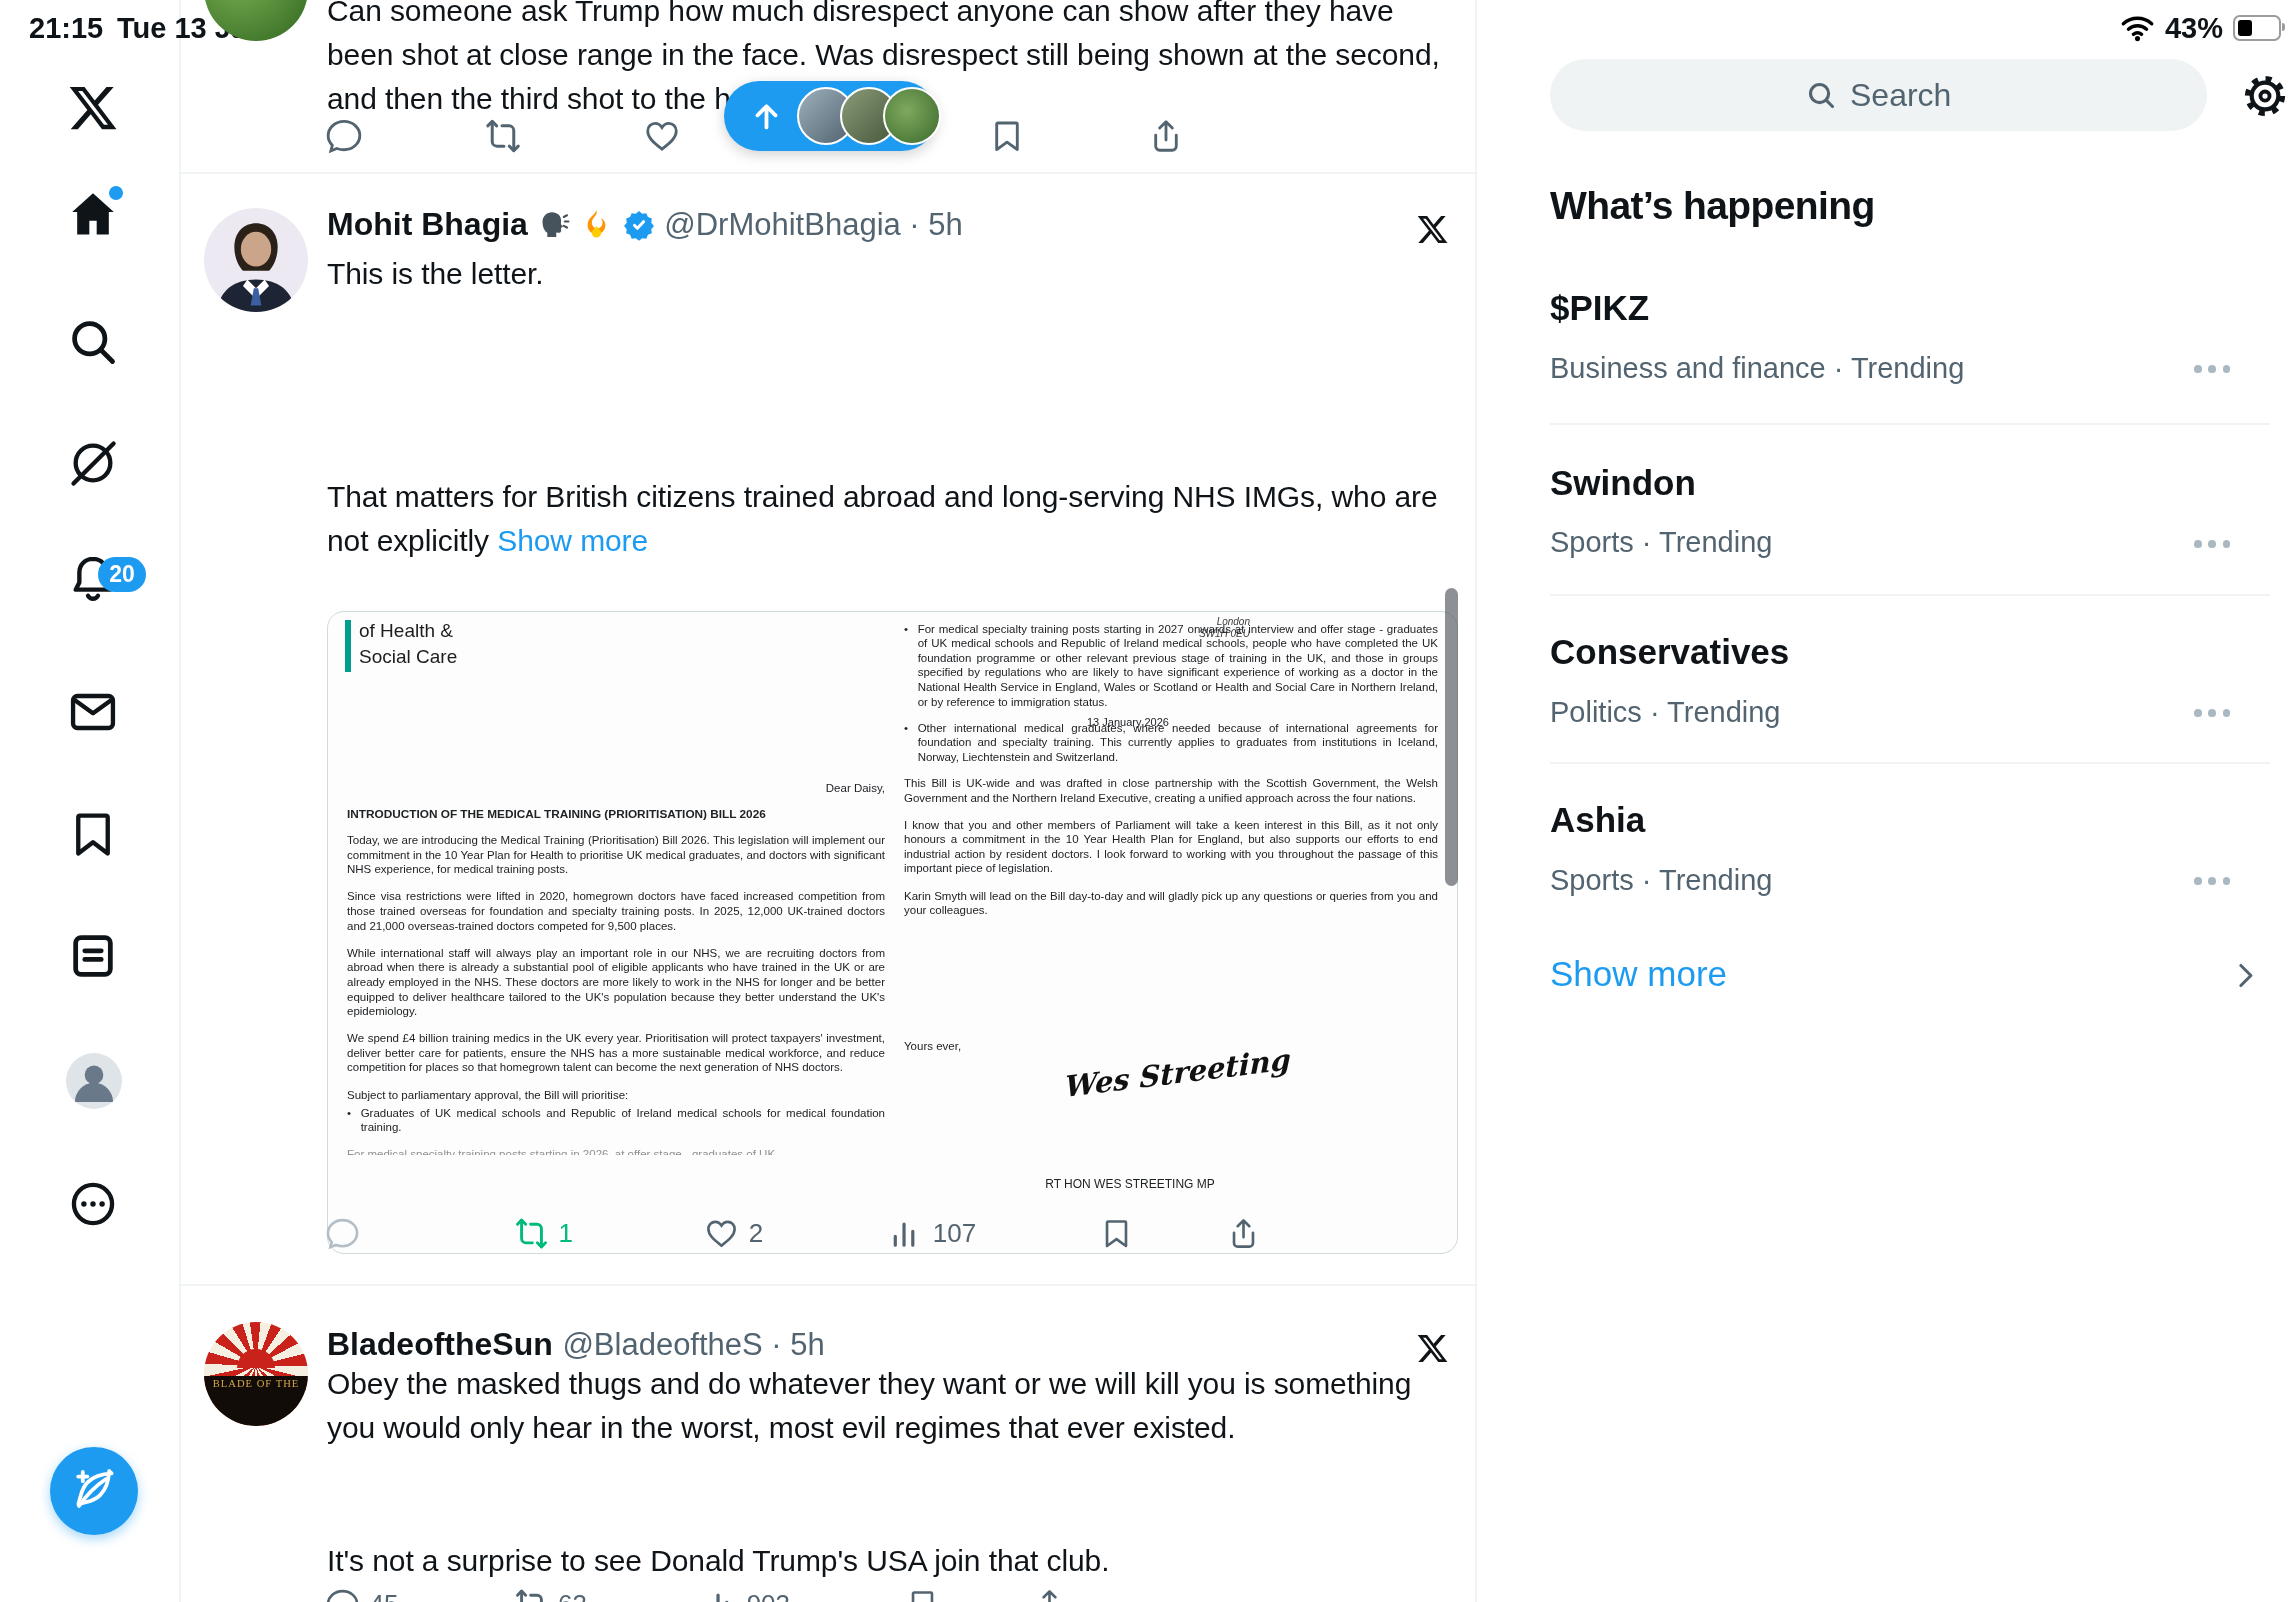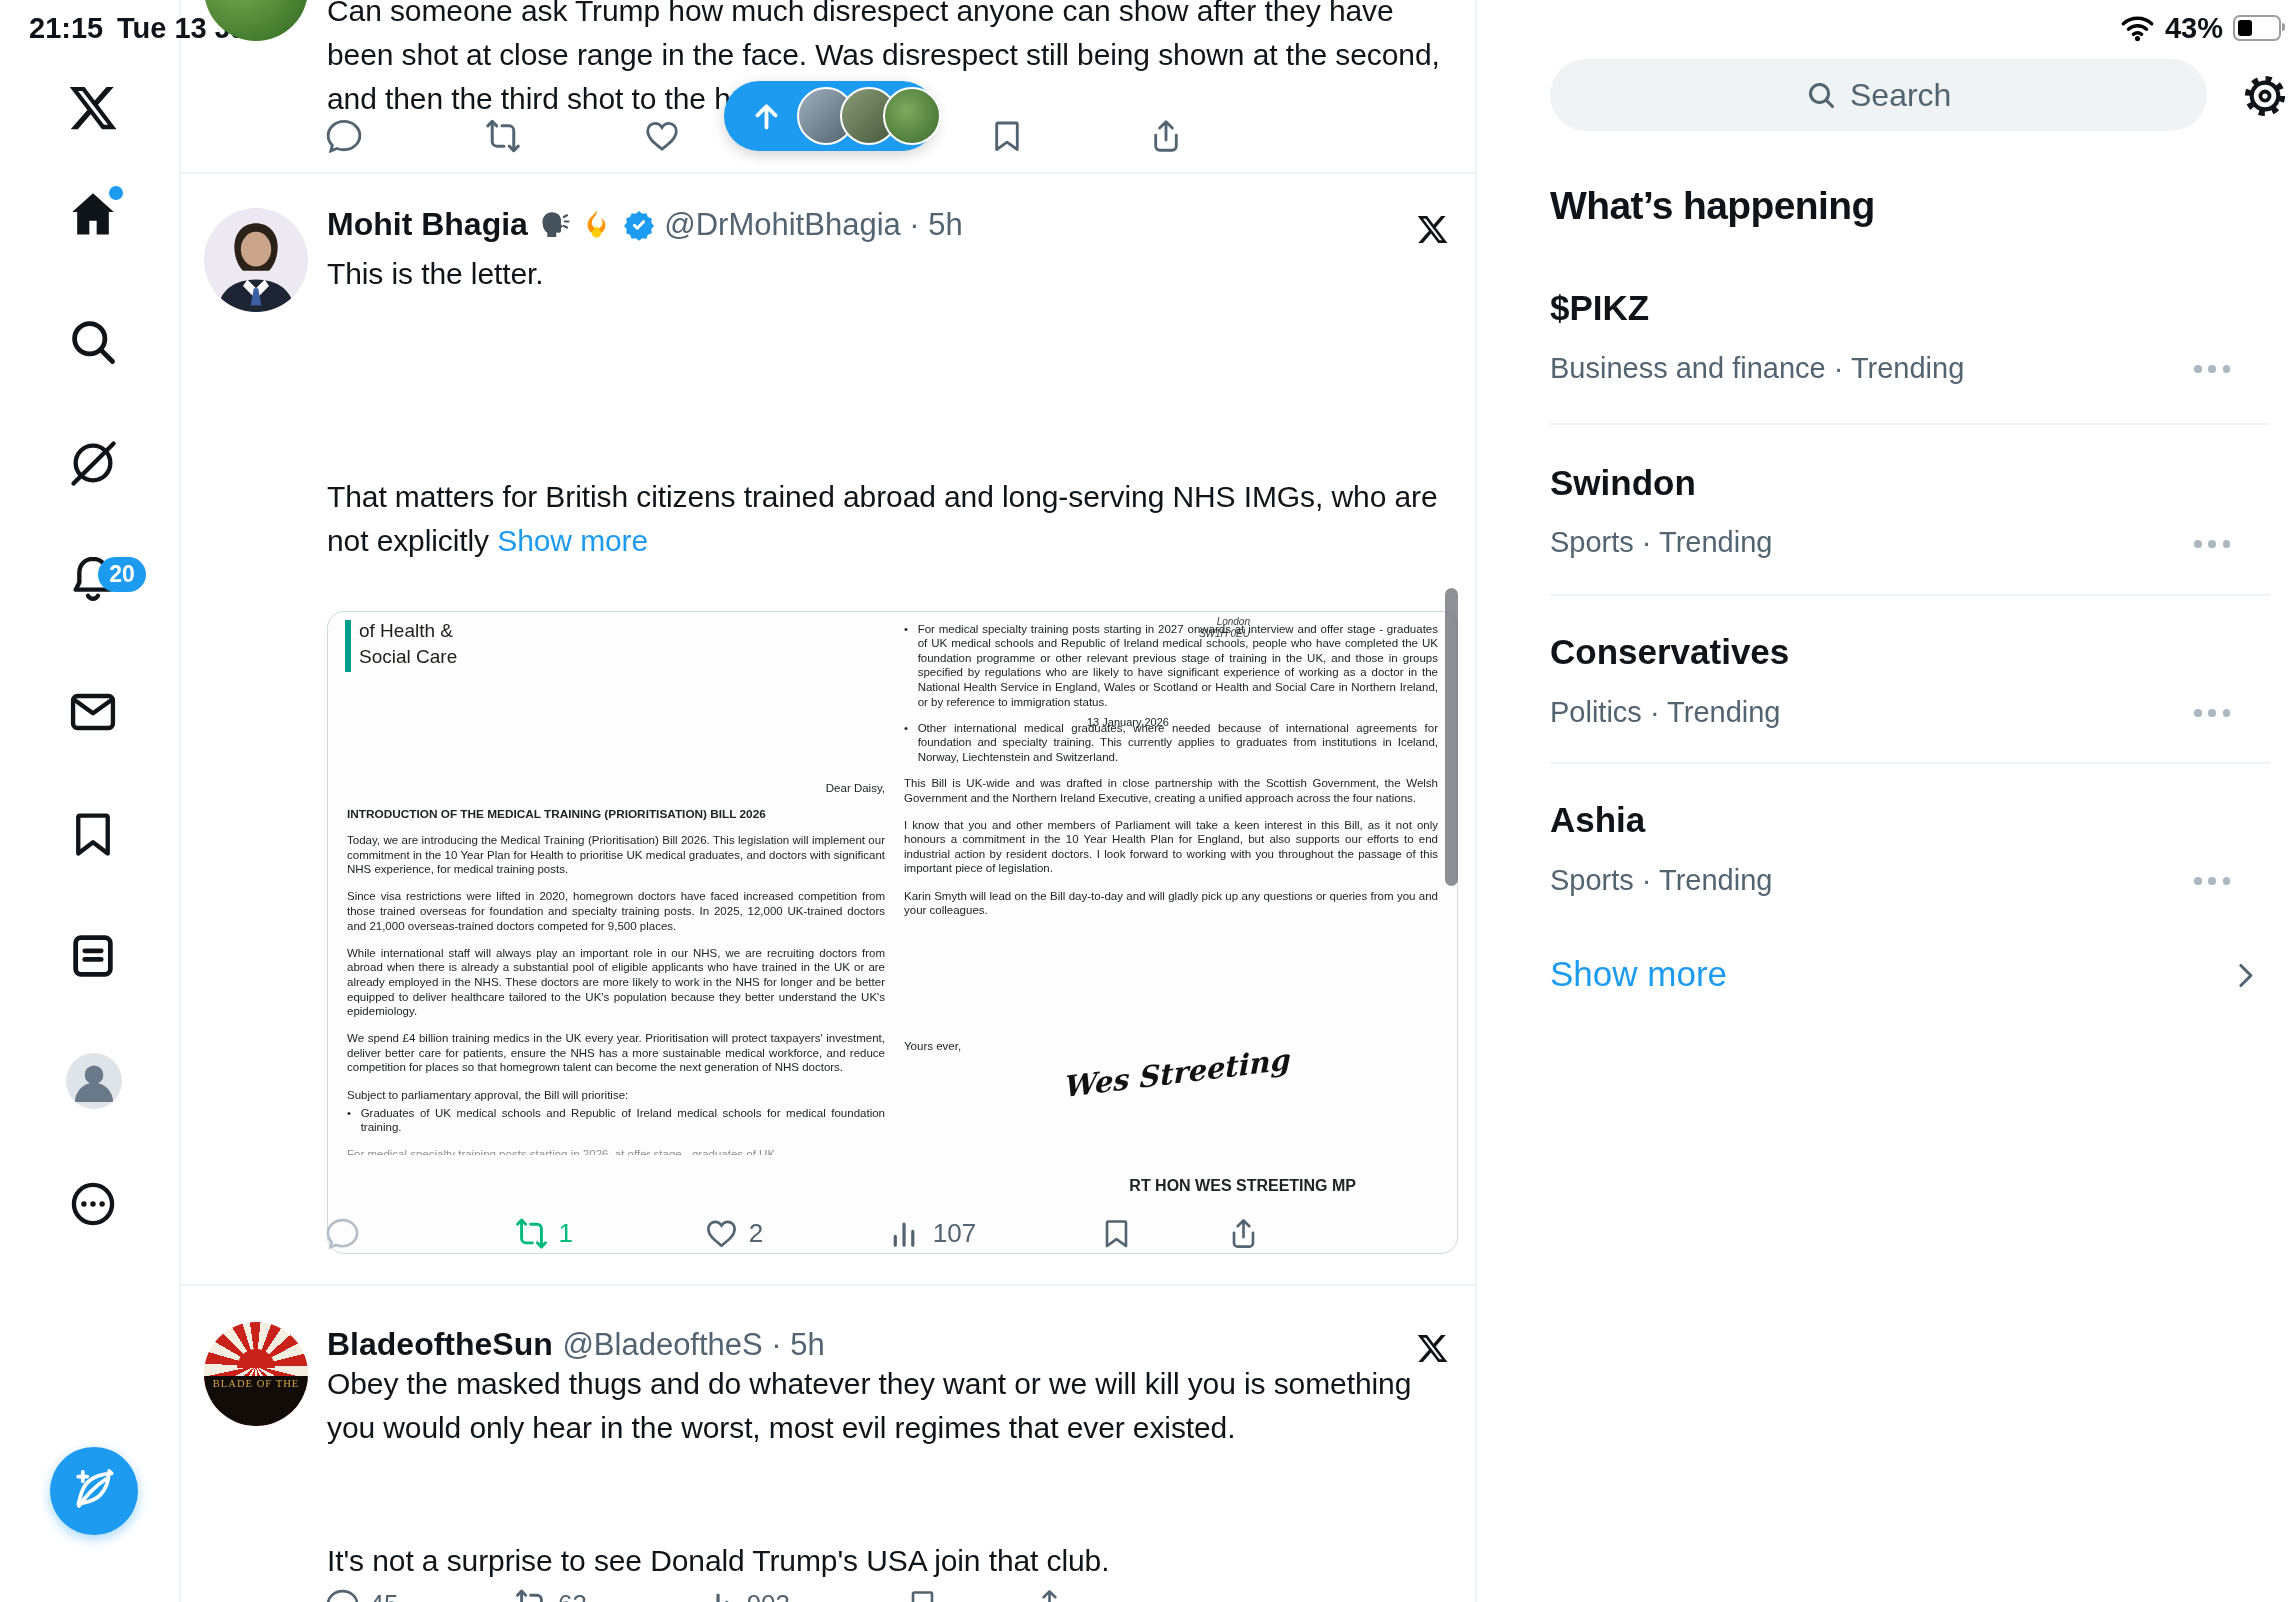--- a/index.html
+++ b/index.html
@@ -59,21 +59,21 @@
   .lcol .sal{text-align:right;margin-bottom:11.5px;}
   .lcol .head{font-weight:700;font-size:11.8px;text-align:left;margin-bottom:11.5px;}
   .lbullet{display:flex;gap:9.6px;margin-bottom:11.5px;}
   .lbullet .b{font-size:11.5px;line-height:14.6px;}
   .lbullet p{margin:0;flex:1;}
   .rcol{left:576px;top:9.6px;width:534px;}
   .lcut{color:#8d9094;overflow:hidden;height:8.6px;}
   .closing-val{left:576px;top:428px;width:452px;text-align:left;font-size:11.5px;}
   .sig{left:706px;top:444px;width:288px;text-align:center;font-family:"DejaVu Serif",serif;font-style:italic;
        font-weight:700;font-size:29px;transform:rotate(-7deg) skewX(-8deg);color:#111;}
-  .signoff{left:576px;top:565px;width:452px;text-align:right;font-weight:700;font-size:16px;}
+  .signoff{left:576px;top:565px;width:452px;text-align:center;font-weight:400;font-size:12px;}
   .img-scrollbar{left:1445px;top:588px;width:12.5px;height:298px;border-radius:6.7px;background:rgba(80,86,92,.65);z-index:5;}
 
   
   .search-pill{left:1550px;top:59px;width:657px;height:72px;border-radius:37px;background:#eff3f4;
                display:flex;align-items:center;justify-content:center;gap:13.4px;color:#536471;}
   .search-pill .txt{font-size:32px;}
   .wh-head{left:1550px;top:184px;font-size:39px;font-weight:800;letter-spacing:-0.6px;}
   .trend-name{left:1550px;font-size:35px;font-weight:700;}
   .trend-meta{left:1550px;font-size:29px;font-weight:500;color:#536471;}
   .dots{display:flex;gap:6.7px;}

